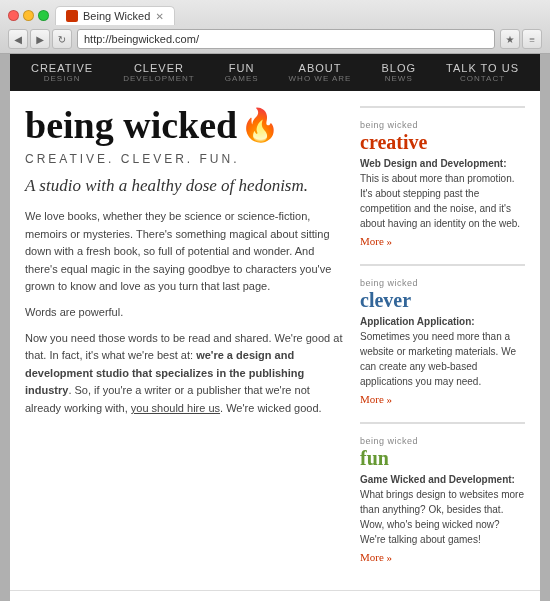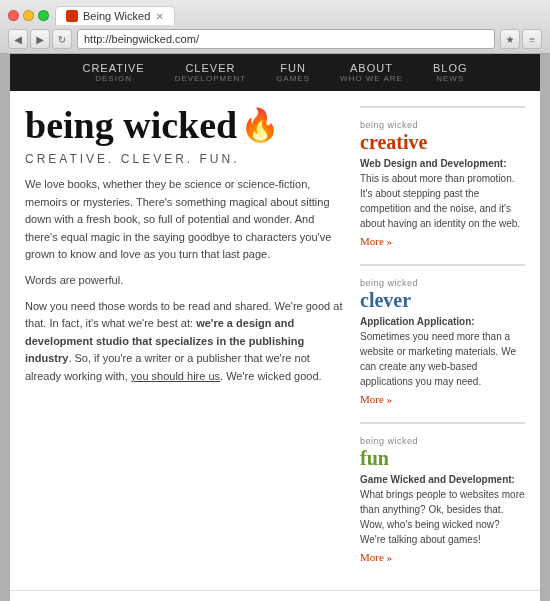--- a/index.html
+++ b/index.html
@@ -326,30 +326,35 @@
       <span class="nav-item-sub">games</span>
     </a>
     <a class="nav-item">
       <span class="nav-item-main">about</span>
       <span class="nav-item-sub">who we are</span>
     </a>
     <a class="nav-item">
       <span class="nav-item-main">blog</span>
       <span class="nav-item-sub">news</span>
     </a>
+    <a class="nav-item">
+      <span class="nav-item-main">talk to us</span>
+      <span class="nav-item-sub">contact</span>
+    </a>
   </nav>
 
   <div class="main-content">
 
     <div class="left-column">
       <div class="logo-area">
         <span class="logo-text">being wicked</span>
         <span class="logo-flame">🔥</span>
       </div>
       <div class="logo-tagline">CREATIVE. CLEVER. FUN.</div>
+      <div class="tagline">A studio with a healthy dose of hedonism.</div>
       <p class="body-text">We love books, whether they be science or science-fiction, memoirs or mysteries. There's something magical about sitting down with a fresh book, so full of potential and wonder. And there's equal magic in the saying goodbye to characters you've grown to know and love as you turn that last page.</p>
       <p class="body-text">Words are powerful.</p>
       <p class="body-text">
         Now you need those words to be read and shared. We're good at that. In fact, it's what we're best at: <strong>we're a design and development studio that specializes in the publishing industry</strong>. So, if you're a writer or a publisher that we're not already working with, <u>you should hire us</u>. We're wicked good.
       </p>
     </div>
 
     <div class="right-column">
 
       <div class="right-section">
@@ -367,21 +372,21 @@
         <p class="right-section-body">
           <strong>Application Application:</strong><span> Sometimes you need more than a website or marketing materials. We can create any web-based applications you may need.</span>
         </p>
         <a class="more-link">More »</a>
       </div>
 
       <div class="right-section">
         <span class="right-section-eyebrow">being wicked</span>
         <div class="right-section-title color-fun">fun</div>
         <p class="right-section-body">
-          <strong>Game Wicked and Development:</strong><span> What brings people to websites more than anything? Ok, besides that. Wow, who's being wicked now? We're talking about games!</span>
+          <strong>Game Wicked and Development:</strong><span> What brings design to websites more than anything? Ok, besides that. Wow, who's being wicked now? We're talking about games!</span>
         </p>
         <a class="more-link">More »</a>
       </div>
 
     </div>
   </div>
 
   <div class="bottom-section">
 
     

